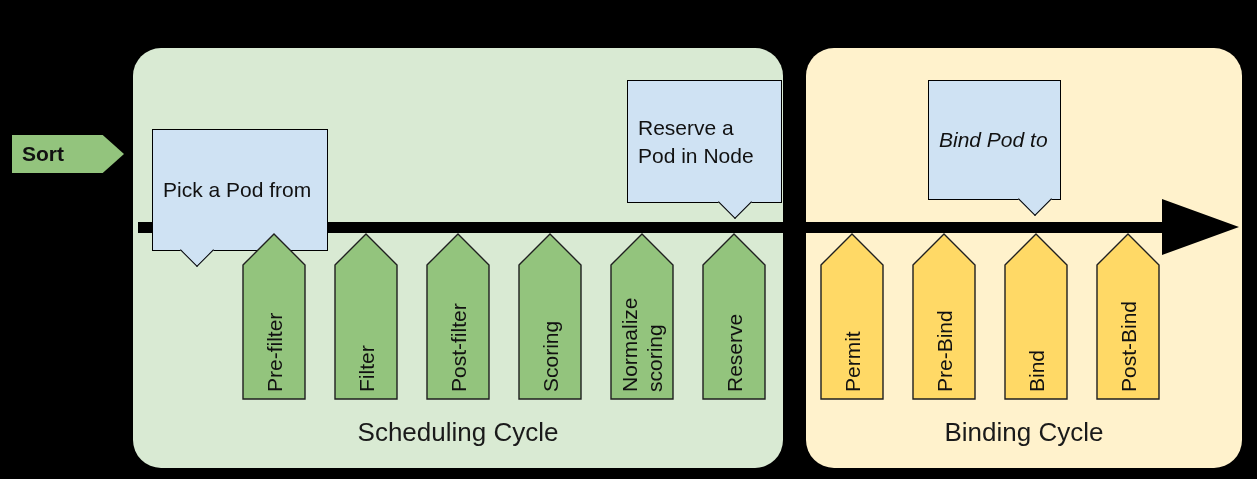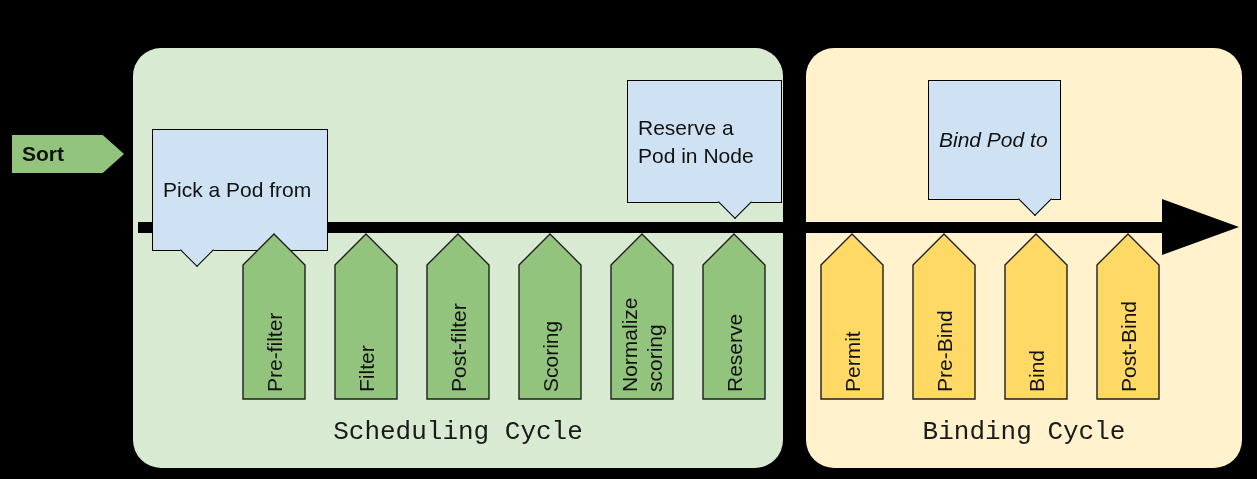--- a/index.html
+++ b/index.html
@@ -36,21 +36,20 @@
   }
   .cycle-label {
     position: absolute;
     left: 0;
     right: 0;
     top: 369px;
     text-align: center;
     font-size: 26px;
     line-height: 30px;
     color: #1a1a1a;
-    font-family: Liberation Mono, monospace;
   }
 
   
   .sort-arrow {
     position: absolute;
     left: 12px;
     top: 135px;
     width: 112px;
     height: 38px;
     background: var(--color-sort-arrow, #93c47d);

